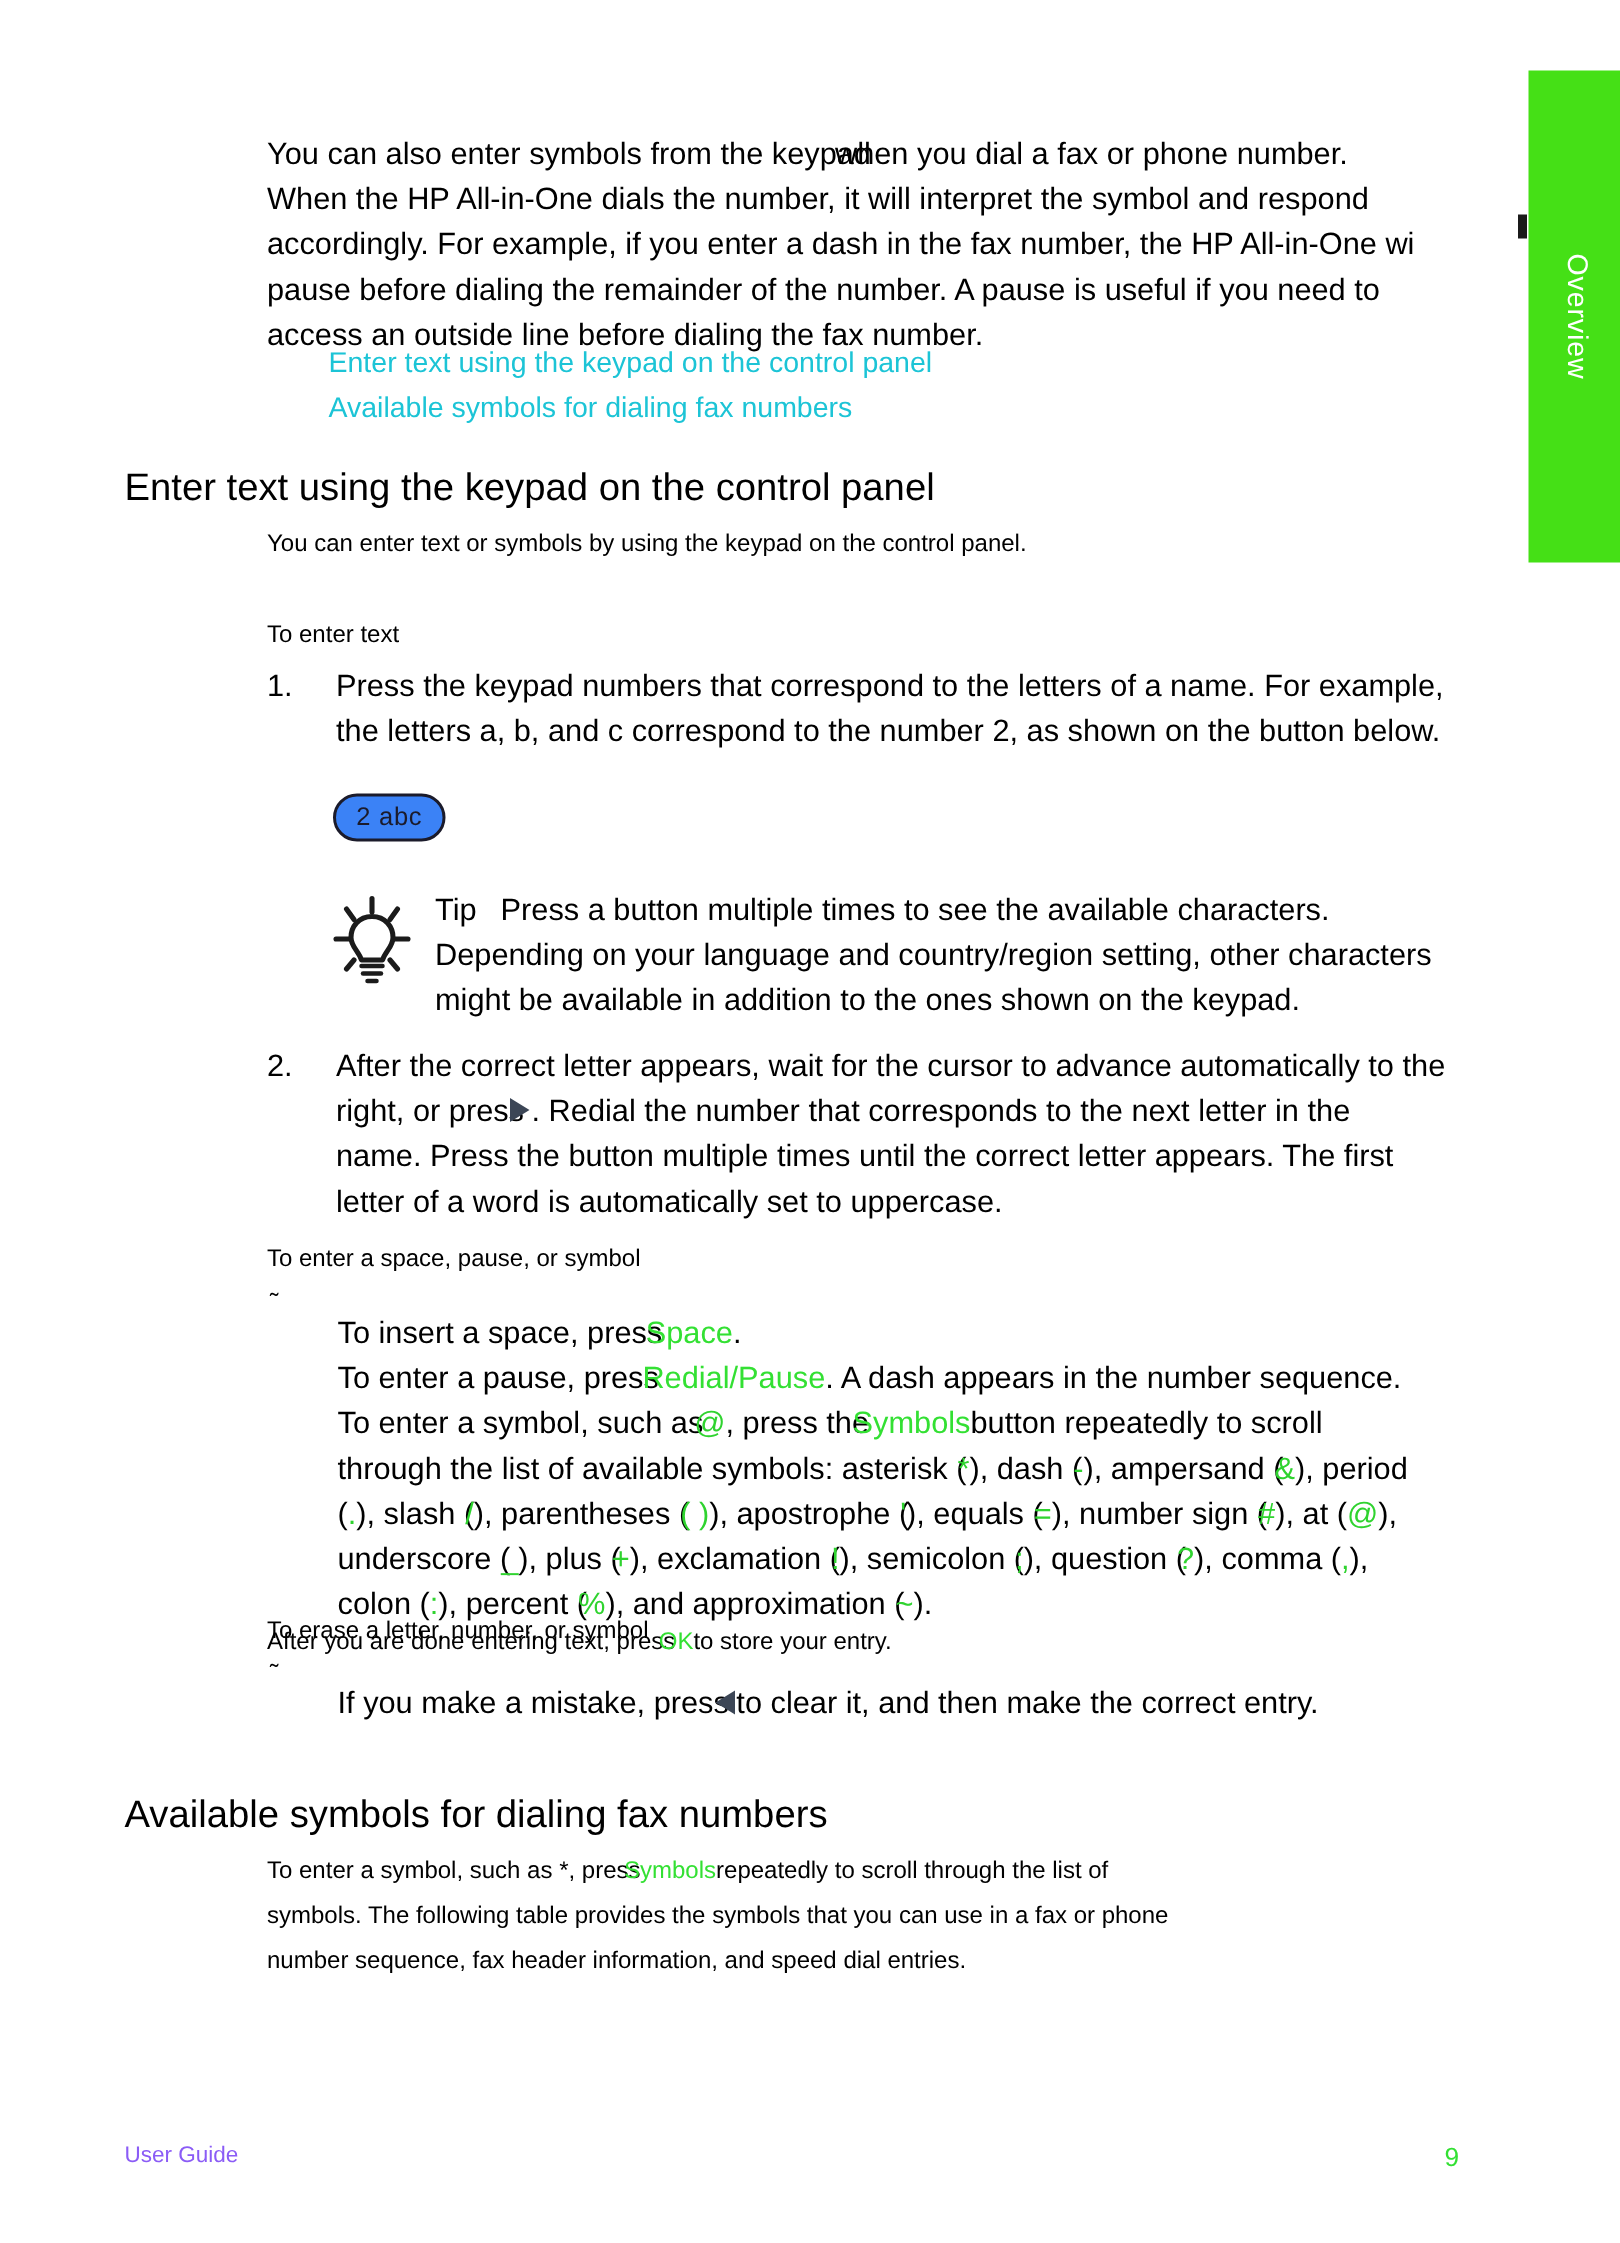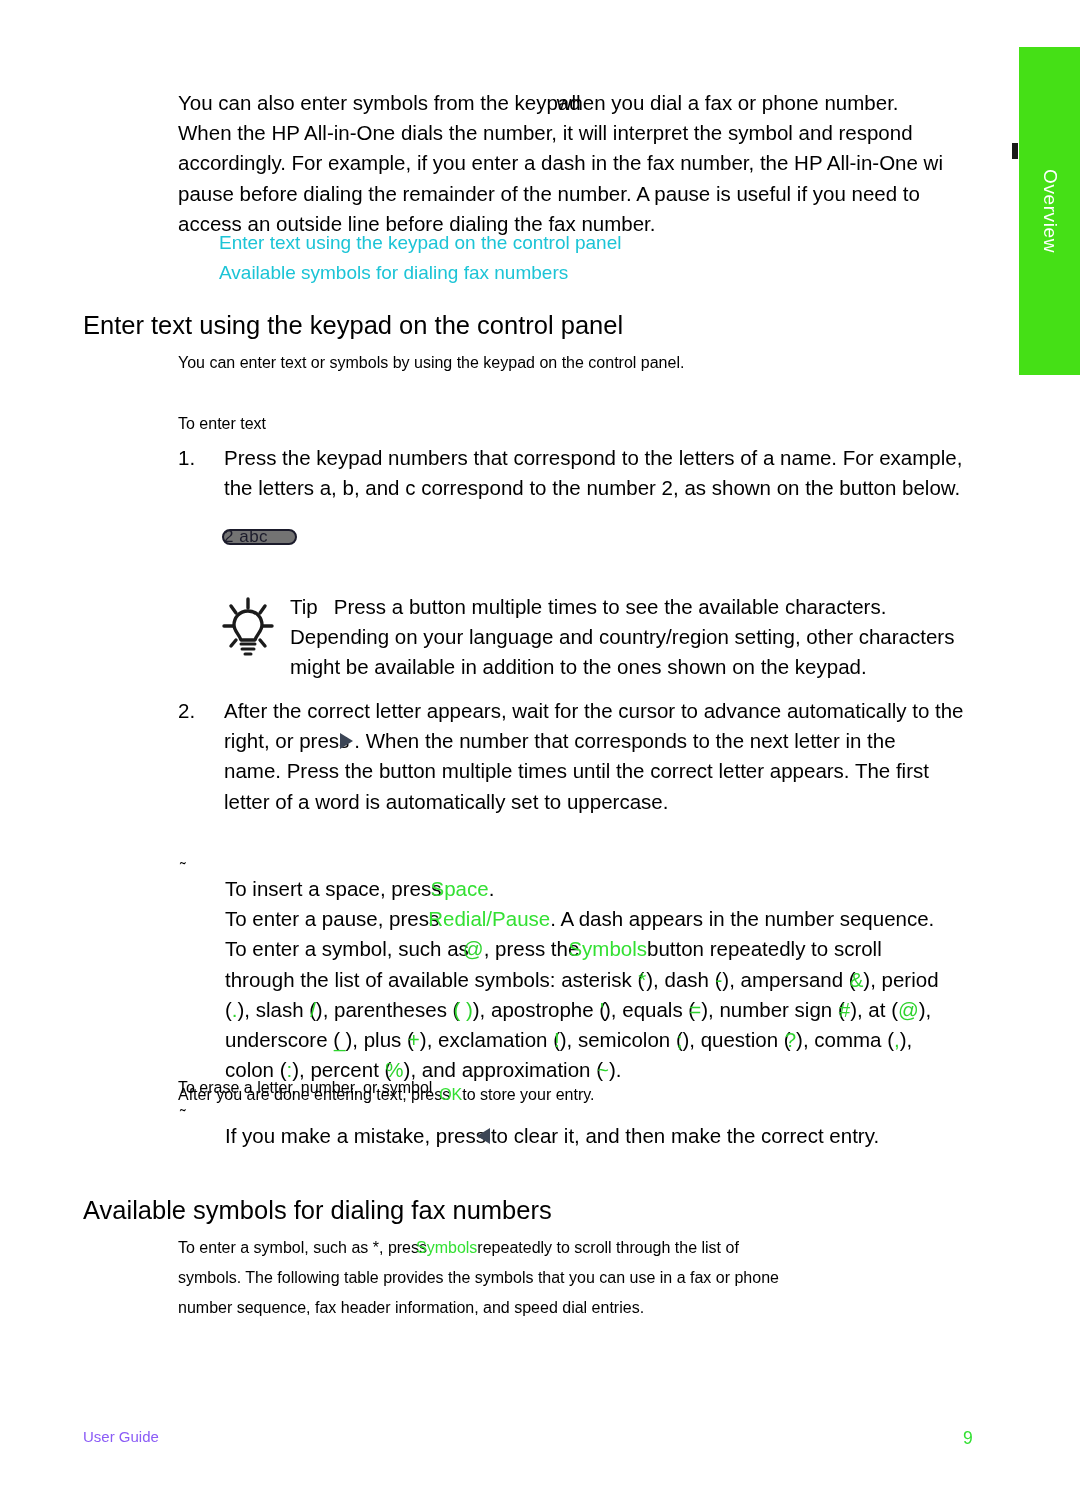--- a/index.html
+++ b/index.html
@@ -119,27 +119,27 @@
   .step .ln { display: block; white-space: nowrap; }
   #step-1 { left: 178px; top: 443px; }
   #step-2 { left: 178px; top: 696px; }
 
   
   .keycap {
     position: absolute;
     left: 222px;
     top: 529px;
     width: 75px;
-    height: 16px;
+    height: 32px;
     border: 2.5px solid #1b1b2b;
     border-radius: 16px;
-    background: #737373;
+    background: #3b82f6;
     display: flex;
     align-items: center;
-    justify-content: flex-start;
+    justify-content: center;
     font-size: 17px;
     color: #1b1b2b;
     letter-spacing: 0.5px;
     box-sizing: border-box;
   }
 
   
   .tip {
     position: absolute;
     left: 222px;
@@ -287,26 +287,29 @@
       <span class="ln"><span class="tip-word">Tip</span><span>Press a button multiple times to see the available characters.</span></span>
       <span class="ln">Depending on your language and country/region setting, other characters</span>
       <span class="ln">might be available in addition to the ones shown on the keypad.</span>
     </div>
   </div>
 
   <div class="step" id="step-2">
     <span class="num">2.</span>
     <span class="txt">
       <span class="ln">After the correct letter appears, wait for the cursor to advance automatically to the</span>
-      <span class="ln"><span>right, or press</span><span class="tri-right"></span><span>. When the number that corresponds to the next letter in the</span></span>
+      <span class="ln"><span>right, or press</span><span class="tri-right"></span><span>. Redial the number that corresponds to the next letter in the</span></span>
       <span class="ln">name. Press the button multiple times until the correct letter appears. The first</span>
       <span class="ln">letter of a word is automatically set to uppercase.</span>
     </span>
   </div>
 
+  <div class="body-p" id="lbl-to-enter-space">
+    <span class="ln">To enter a space, pause, or symbol</span>
+  </div>
 
   <div class="bullet-block" id="bullet-space">
     <span class="marker">˜</span>
     <span class="btxt">
 
       <span class="ln"><span>To insert a space, press</span><span class="btn-name tight">Space</span><span>.</span></span>
 
       <span class="ln"><span>To enter a pause, press</span><span class="btn-name tight">Redial/Pause</span><span>. A dash appears in the number sequence.</span></span>
 
       <span class="ln"><span>To enter a symbol, such as</span><span class="sym tight2">@</span><span>, press the</span><span class="btn-name tight">Symbols</span><span>button repeatedly to scroll</span></span>

